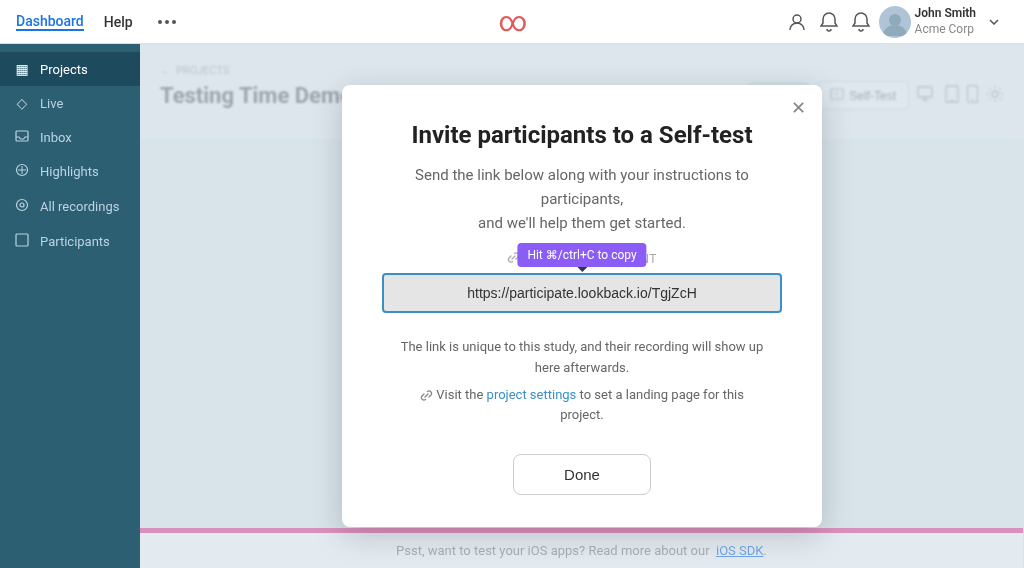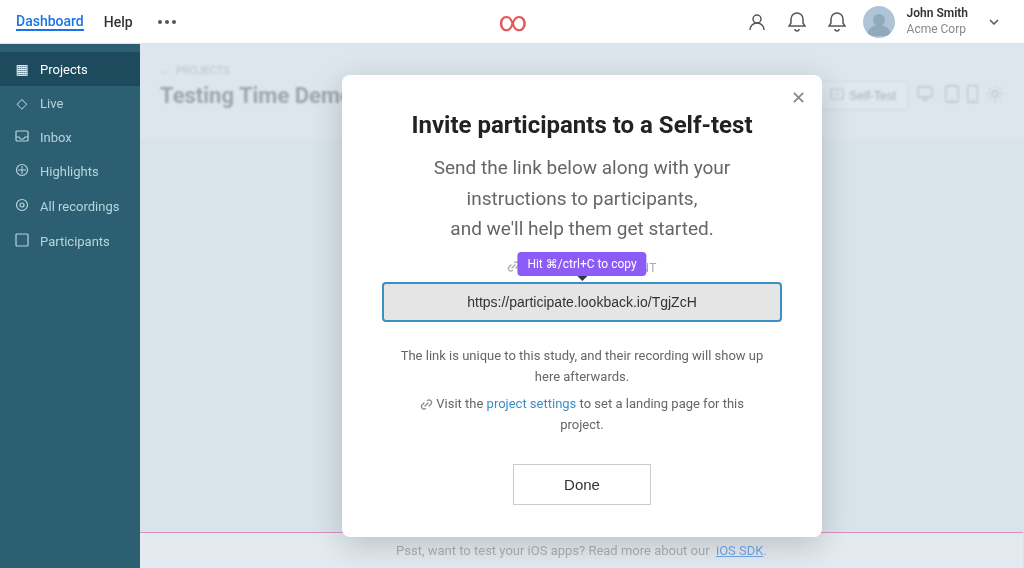--- a/index.html
+++ b/index.html
@@ -45,21 +45,21 @@
       transform: translateX(-50%);
     }
     .logo-infinity {
       font-size: 28px;
       color: #e05a5a;
       letter-spacing: -2px;
     }
     .top-nav-right {
       display: flex;
       align-items: center;
-      gap: 12px;
+      gap: 4px;
     }
     .nav-icon {
       width: 28px;
       height: 28px;
       display: flex;
       align-items: center;
       justify-content: center;
       cursor: pointer;
       color: #555;
       font-size: 16px;
@@ -201,21 +201,21 @@
       opacity: 0.6;
       padding: 20px;
     }
     .bottom-bar {
       position: absolute;
       bottom: 0;
       left: 0;
       right: 1px;
       background: #fff;
       padding: 10px 20px;
-      border-top: 1px solid #ec4899;
+      border-top: 5px solid #ec4899;
       text-align: center;
       font-size: 13px;
       color: #888;
     }
     .bottom-bar a { color: #1a73e8; }
 
     
     .modal-backdrop {
       position: absolute;
       top: 0; left: 0; right: 0; bottom: 0;
@@ -248,21 +248,21 @@
     }
     .modal-title {
       text-align: center;
       font-size: 24px;
       font-weight: 700;
       color: #222;
       margin-bottom: 14px;
     }
     .modal-subtitle {
       text-align: center;
-      font-size: 19px;
+      font-size: 15px;
       color: #666;
       line-height: 1.6;
       margin-bottom: 16px;
     }
 
     
     .link-copy-area {
       position: relative;
       margin-bottom: 24px;
     }
@@ -334,21 +334,21 @@
       color: #3a8fc7;
       text-decoration: none;
     }
 
     
     .btn-done {
       display: block;
       margin: 0 auto;
       background: #fff;
       border: 1.5px solid #ccc;
-      border-radius: 0;
+      border-radius: 8px;
       padding: 11px 50px;
       font-size: 15px;
       font-weight: 500;
       color: #333;
       cursor: pointer;
     }
   </style>
 </head>
 <body>
 

